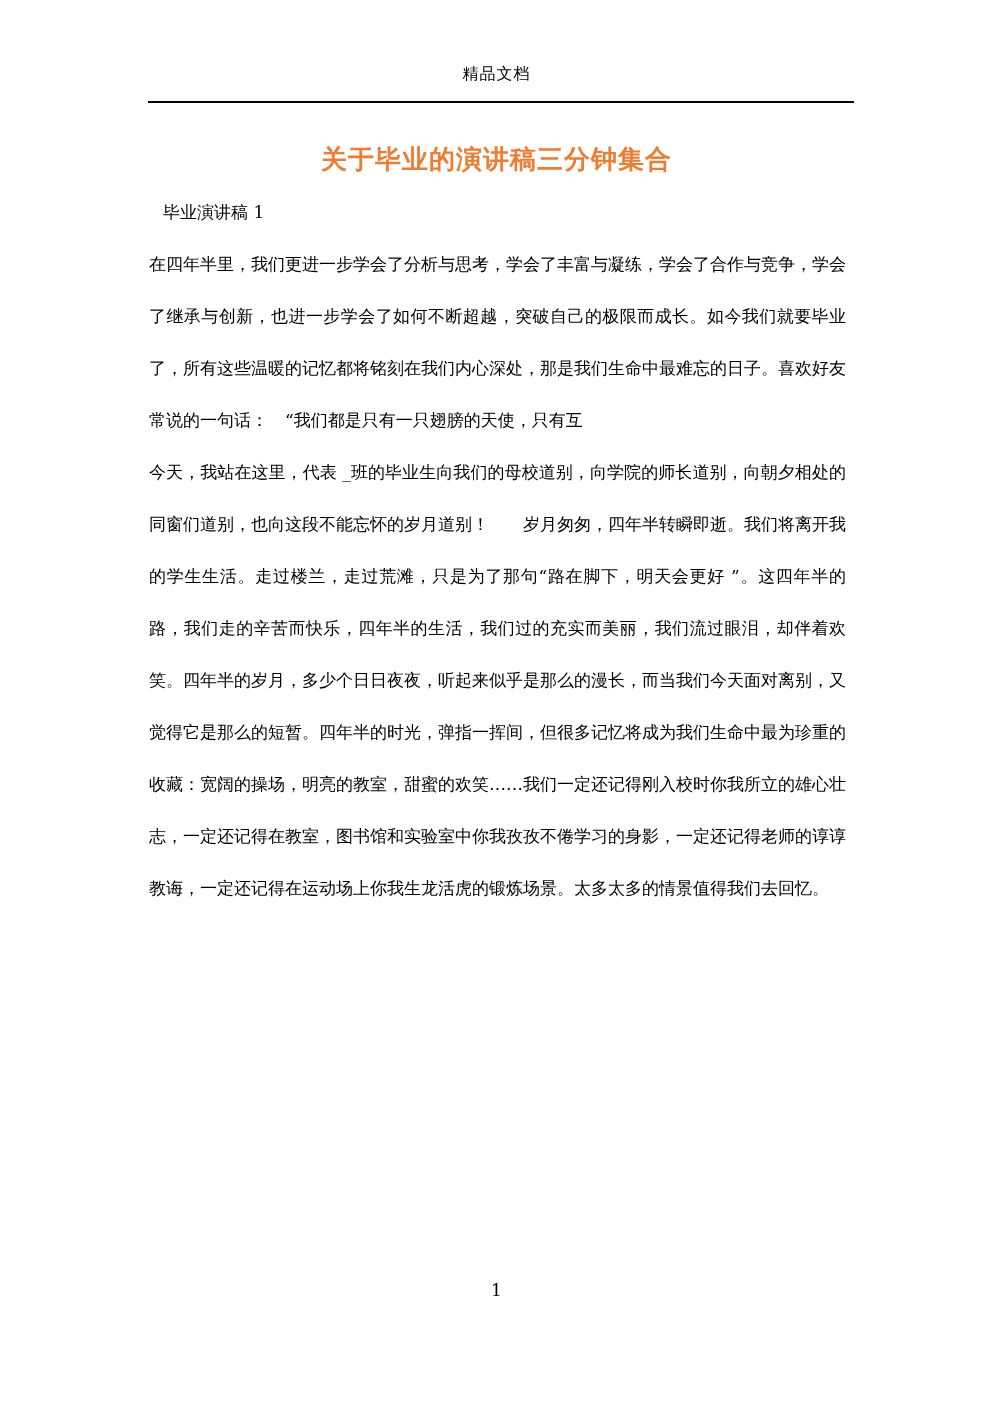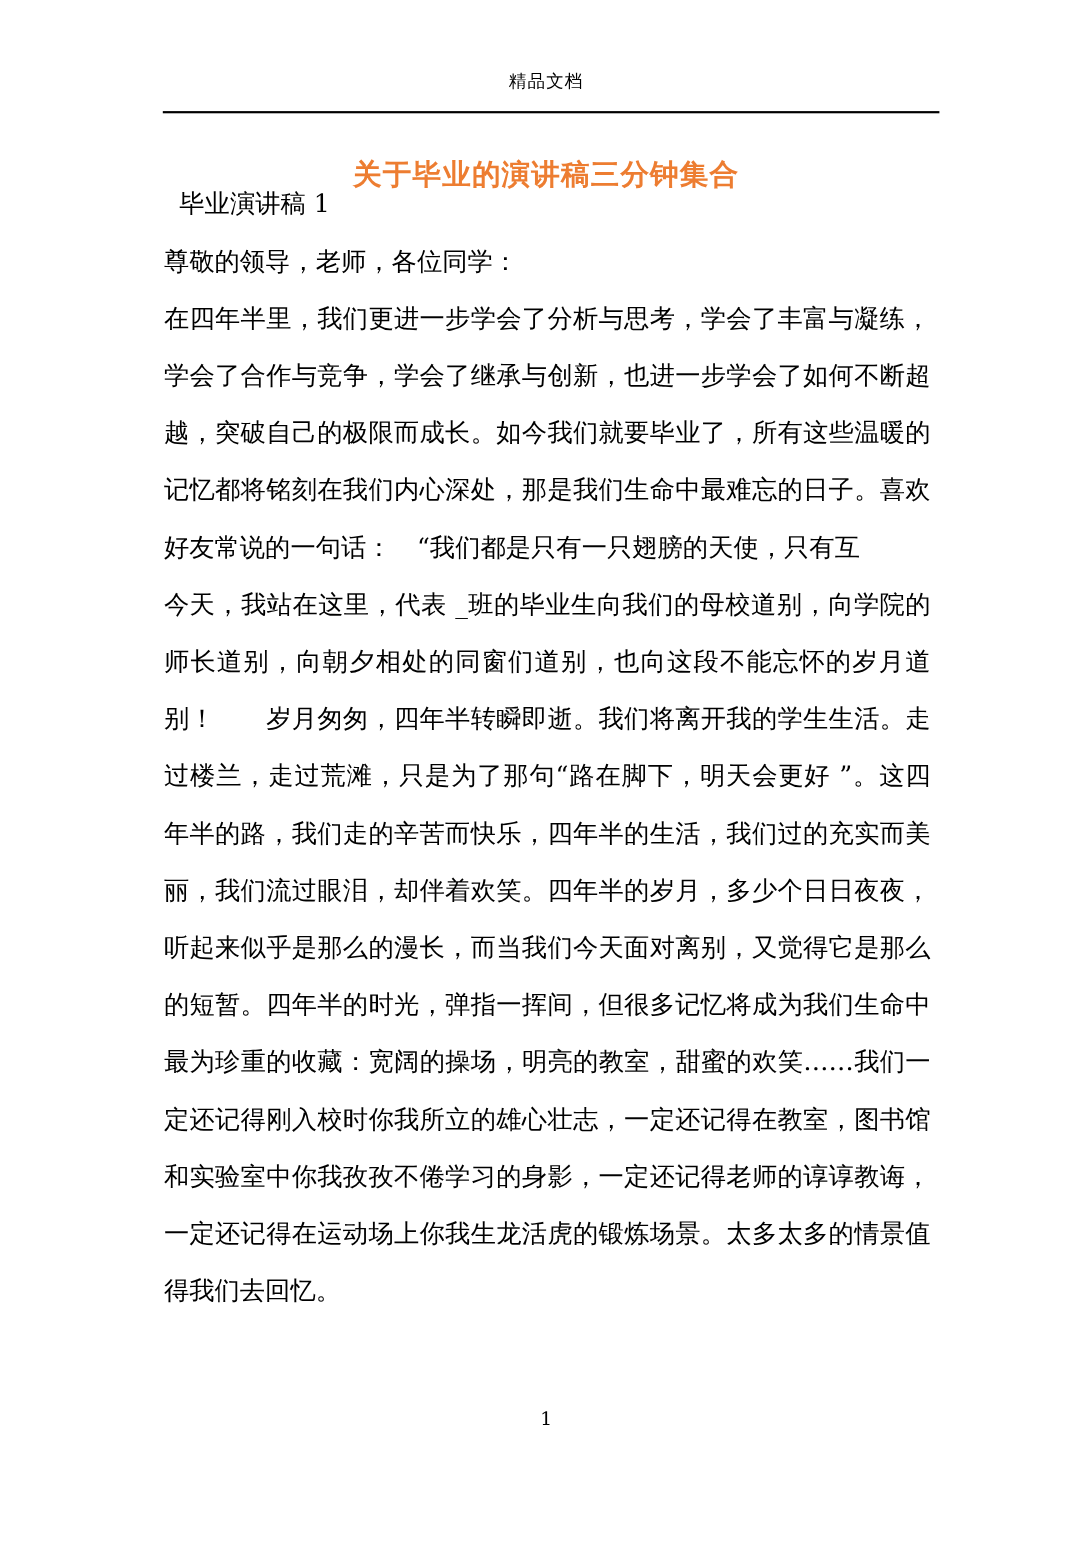--- a/index.html
+++ b/index.html
@@ -42,24 +42,24 @@
     text-align: center;
     font-size: 26px;
     font-weight: bold;
     line-height: 40px;
     color: #ED7D31;
     letter-spacing: 1px;
     margin-top: 12px;
   }
   .content {
     position: absolute;
-    top: 160px;
+    top: 186px;
     left: 149px;
     width: 697px;
-    font-size: 23px;
+    font-size: 17px;
     line-height: 52px;
   }
   .content p {
     margin: 0;
     padding: 0;
   }
   .p-label   { text-indent: 14px; }
   .p-greeting{ text-indent: 24px; }
   .p-body    { text-align: justify; }
   .page-number {
@@ -78,20 +78,19 @@
 <div class="page">
 
   <div class="header-watermark">精品文档</div>
 
   <div class="header-divider"></div>
 
   <div class="doc-title">关于毕业的演讲稿三分钟集合</div>
 
   <div class="content">
     <p class="p-label">毕业演讲稿 1</p>
-    <p class="p-plain">尊敬的领导，老师，各位同学：</p>
     <p class="p-body">在四年半里，我们更进一步学会了分析与思考，学会了丰富与凝练，学会了合作与竞争，学会了继承与创新，也进一步学会了如何不断超越，突破自己的极限而成长。如今我们就要毕业了，所有这些温暖的记忆都将铭刻在我们内心深处，那是我们生命中最难忘的日子。喜欢好友常说的一句话：　“我们都是只有一只翅膀的天使，只有互</p>
     <p class="p-body">今天，我站在这里，代表 _班的毕业生向我们的母校道别，向学院的师长道别，向朝夕相处的同窗们道别，也向这段不能忘怀的岁月道别！　　岁月匆匆，四年半转瞬即逝。我们将离开我的学生生活。走过楼兰，走过荒滩，只是为了那句“路在脚下，明天会更好 ”。这四年半的路，我们走的辛苦而快乐，四年半的生活，我们过的充实而美丽，我们流过眼泪，却伴着欢笑。四年半的岁月，多少个日日夜夜，听起来似乎是那么的漫长，而当我们今天面对离别，又觉得它是那么的短暂。四年半的时光，弹指一挥间，但很多记忆将成为我们生命中最为珍重的收藏：宽阔的操场，明亮的教室，甜蜜的欢笑……我们一定还记得刚入校时你我所立的雄心壮志，一定还记得在教室，图书馆和实验室中你我孜孜不倦学习的身影，一定还记得老师的谆谆教诲，一定还记得在运动场上你我生龙活虎的锻炼场景。太多太多的情景值得我们去回忆。</p>
   </div>
 
   <div class="page-number">1</div>
 
 </div>
 
 </body></html>

